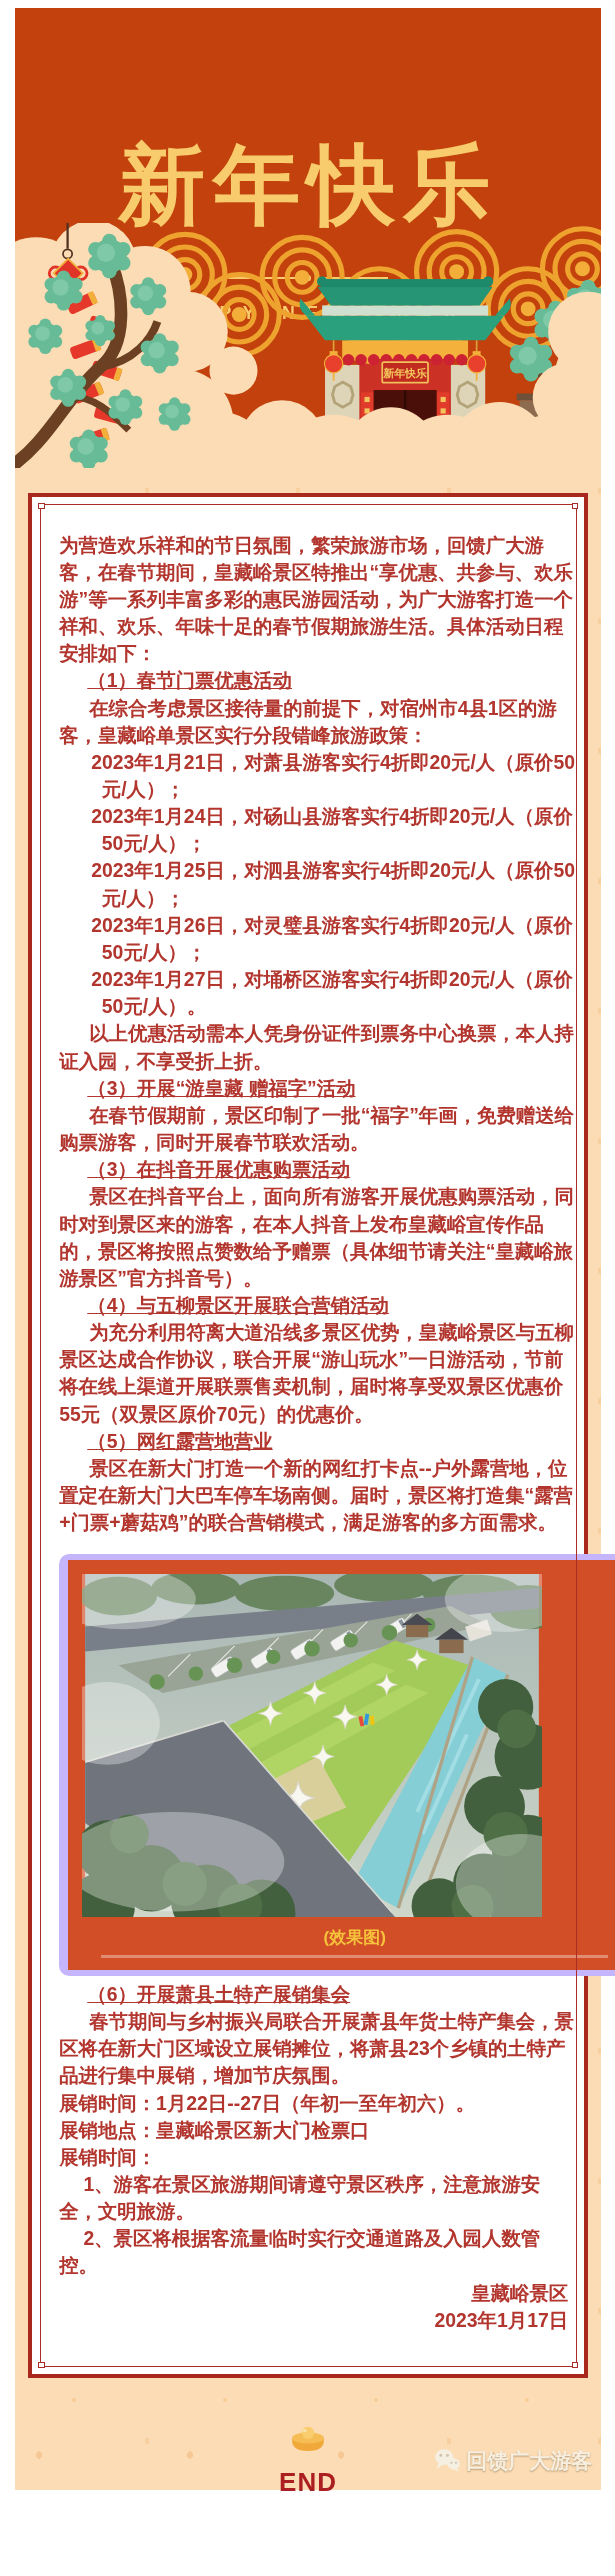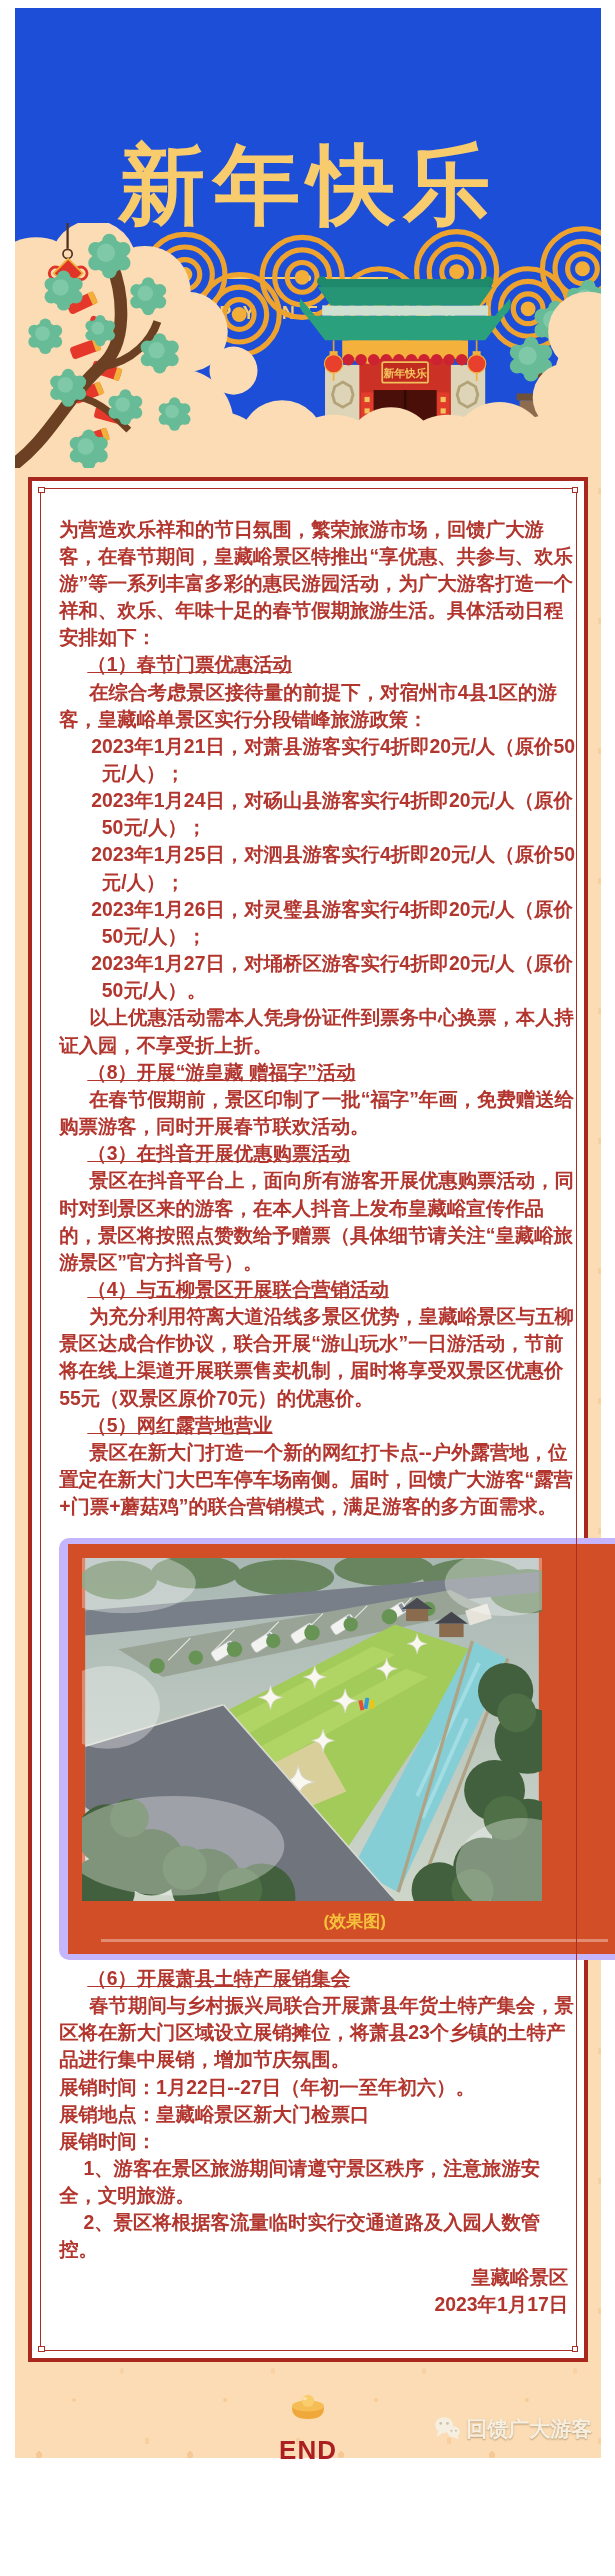--- a/index.html
+++ b/index.html
@@ -4,21 +4,21 @@
 <style>
   * { margin:0; padding:0; box-sizing:border-box; }
   body {
     width:615px; background:#ffffff;
     font-family:"Liberation Sans","DejaVu Sans",sans-serif;
   }
   .poster { padding:8px 13.7px 12.5px 15px; background:#ffffff; }
 
   
   .banner {
-    position:relative; height:460px; background:#1d4ed8; overflow:hidden;
+    position:relative; height:460px; background:#c2410c; overflow:hidden;
   }
   .banner-title {
     position:absolute; top:119px; left:0; right:0;
     text-align:center; color:#f8cc6c; font-size:87px; font-weight:bold;
     letter-spacing:8px;
   }
   .title-divider {
     position:absolute; top:267px; left:0; right:0;
     display:flex; align-items:center; justify-content:center; gap:9px;
   }
@@ -37,21 +37,21 @@
       radial-gradient(ellipse 4.6px 6.3px at 24px 37px,  #f6c896 62%, rgba(0,0,0,0) 63%),
       radial-gradient(ellipse 3.4px 4.6px  at 107px 83px,#f8d2a4 62%, rgba(0,0,0,0) 63%),
       radial-gradient(ellipse 2.9px 4px  at 59px 112px,#f7cc99 62%, rgba(0,0,0,0) 63%),
       radial-gradient(ellipse 4px 5.1px  at 132px 23px, #f8d0a0 62%, rgba(0,0,0,0) 63%);
     background-size:151px 130px;
     padding:8.6px 0 0 0;
   }
 
   
   .card {
-    position:relative; width:560px; margin:0 auto; background:#ffffff;
+    position:relative; width:560px; margin:16px auto; background:#ffffff;
     border:4.6px solid #a9281e; padding:35px 8px 40px 27px;
     color:#b2352e; font-size:19.4px; font-weight:bold; line-height:1.4;
   }
   .inner-frame {
     position:absolute; inset:7.4px; border:1.7px solid #aa2d26; pointer-events:none;
   }
   .inner-frame i {
     position:absolute; width:6.3px; height:6.3px; border:1.7px solid #aa2d26; background:#fff;
   }
   .inner-frame .tl { left:-2.3px; top:-2.3px; }
@@ -329,31 +329,31 @@
 
       <p class="sec-title mt-1">（1）春节门票优惠活动</p>
       <p class="ind">在综合考虑景区接待量的前提下，对宿州市4县1区的游客，皇藏峪单景区实行分段错峰旅游政策：</p>
       <p class="date">2023年1月21日，对萧县游客实行4折即20元/人（原价50元/人）；</p>
       <p class="date">2023年1月24日，对砀山县游客实行4折即20元/人（原价50元/人）；</p>
       <p class="date">2023年1月25日，对泗县游客实行4折即20元/人（原价50元/人）；</p>
       <p class="date">2023年1月26日，对灵璧县游客实行4折即20元/人（原价50元/人）；</p>
       <p class="date">2023年1月27日，对埇桥区游客实行4折即20元/人（原价50元/人）。</p>
       <p class="ind">以上优惠活动需本人凭身份证件到票务中心换票，本人持证入园，不享受折上折。</p>
 
-      <p class="sec-title mt-2">（8）开展“游皇藏 赠福字”活动</p>
+      <p class="sec-title mt-2">（3）开展“游皇藏 赠福字”活动</p>
       <p class="ind">在春节假期前，景区印制了一批“福字”年画，免费赠送给购票游客，同时开展春节联欢活动。</p>
 
       <p class="sec-title mt-3">（3）在抖音开展优惠购票活动</p>
       <p class="ind">景区在抖音平台上，面向所有游客开展优惠购票活动，同时对到景区来的游客，在本人抖音上发布皇藏峪宣传作品的，景区将按照点赞数给予赠票（具体细节请关注“皇藏峪旅游景区”官方抖音号）。</p>
 
       <p class="sec-title mt-3">（4）与五柳景区开展联合营销活动</p>
       <p class="ind">为充分利用符离大道沿线多景区优势，皇藏峪景区与五柳景区达成合作协议，联合开展“游山玩水”一日游活动，节前将在线上渠道开展联票售卖机制，届时将享受双景区优惠价55元（双景区原价70元）的优惠价。</p>
 
       <p class="sec-title mt-3">（5）网红露营地营业</p>
-      <p class="ind">景区在新大门打造一个新的网红打卡点--户外露营地，位置定在新大门大巴车停车场南侧。届时，回馈广大游客“露营+门票+蘑菇鸡”的联合营销模式，满足游客的多方面需求。</p>
+      <p class="ind">景区在新大门打造一个新的网红打卡点--户外露营地，位置定在新大门大巴车停车场南侧。届时，景区将打造集“露营+门票+蘑菇鸡”的联合营销模式，满足游客的多方面需求。</p>
 
       <div class="photo-gold">
         <div class="photo-red">
           <svg viewBox="0 0 820 620" xmlns="http://www.w3.org/2000/svg">
             <defs>
               <linearGradient id="mist" x1="0" y1="0" x2="0" y2="1">
                 <stop offset="0" stop-color="#a9b7b4"></stop>
                   <stop offset="1" stop-color="#cdd6c9"></stop>
               </linearGradient>
               <path id="star4" d="M0,-24 C4,-7 7,-4 24,0 C7,4 4,7 0,24 C-4,7 -7,4 -24,0 C-7,-4 -4,-7 0,-24 Z"></path>

